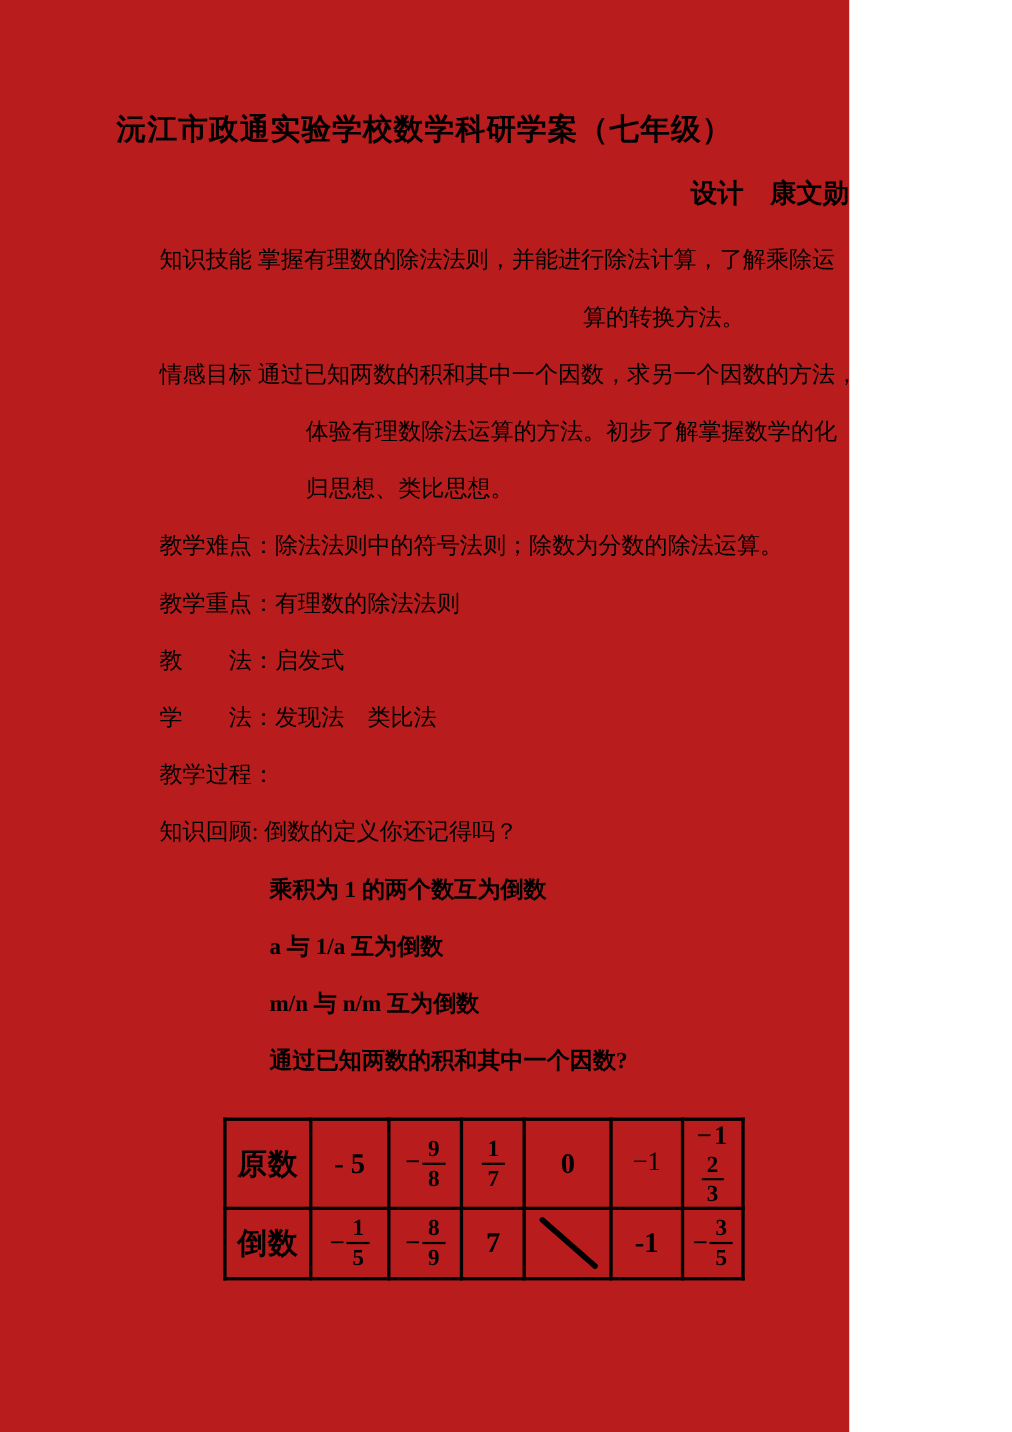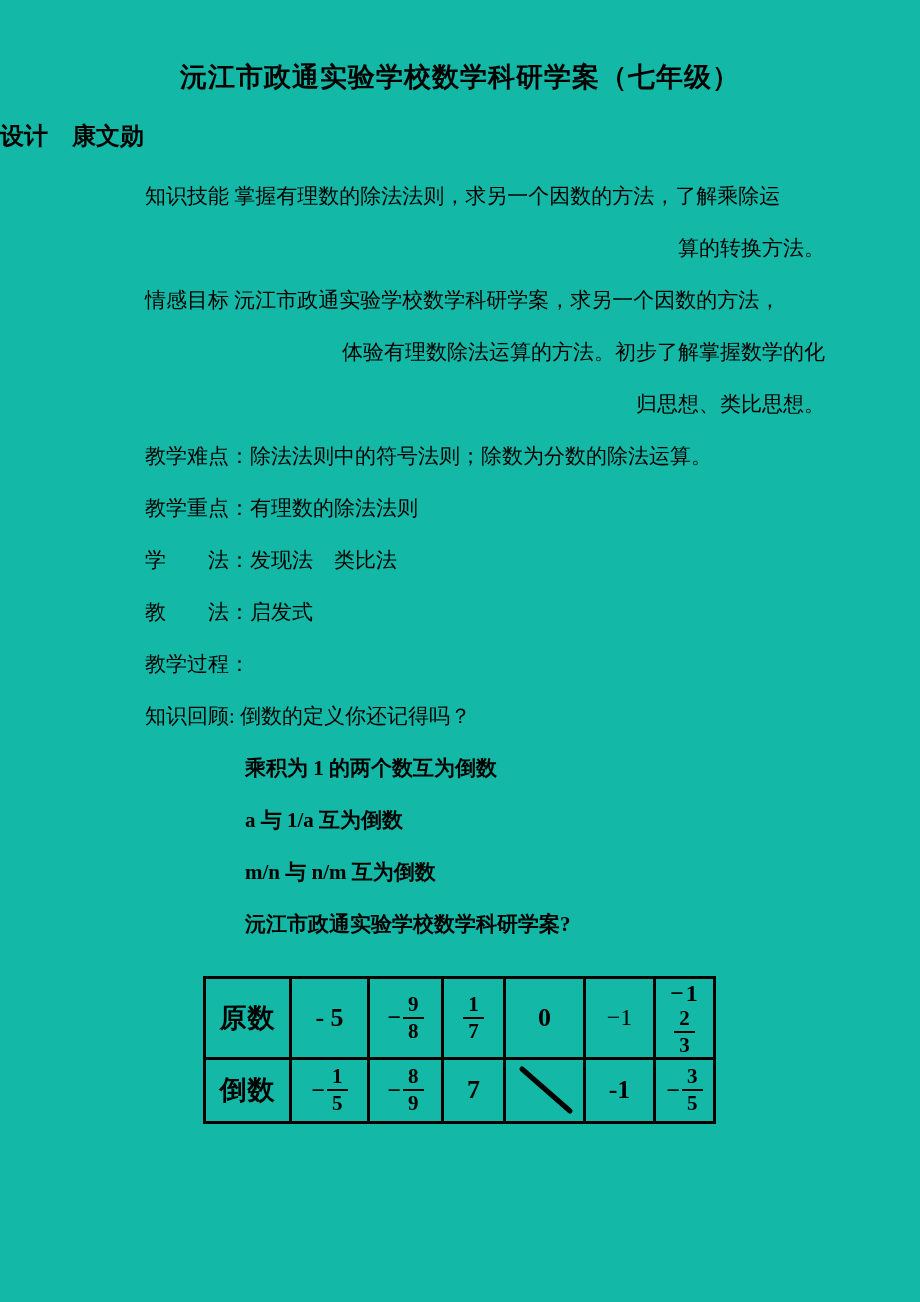--- a/index.html
+++ b/index.html
@@ -4,51 +4,51 @@
 <style>
   html, body {
     margin: 0;
     padding: 0;
     background: #ffffff;
     color: #000000;
     font-family: "Liberation Serif", "DejaVu Serif", serif;
   }
   .page {
     position: relative;
-    width: 920px;
+    width: 772px;
     height: 1302px;
-    background: #14b8a6;
+    background: #b91c1c;
     overflow: hidden;
     box-sizing: border-box;
-    padding-top: 60px;
+    padding-top: 100px;
   }
   .title {
     text-align: center;
     font-weight: bold;
     font-size: 27px;
     line-height: 34px;
     letter-spacing: 1px;
   }
   .subtitle {
-    text-align: left;
+    text-align: right;
     font-weight: bold;
     font-size: 24px;
     margin-top: 26px;
     font-family: Liberation Mono, monospace;
   }
   .content {
     margin: 18px 95px 0 145px;
     font-size: 21px;
   }
   .line {
     line-height: 52px;
     white-space: nowrap;
   }
   .indent-a { padding-left: 170px; text-align: right; }
-  .indent-b { padding-left: 133px; text-align: right; }
+  .indent-b { padding-left: 133px; }
   .indent-c { padding-left: 100px; }
   .bold { font-weight: bold; }
 
   
   .recip-table {
     border-collapse: collapse;
     margin: 26px 0 0 58px;
     border: 3px solid #000;
   }
   .recip-table td {
@@ -115,35 +115,35 @@
 </style>
 </head>
 <body>
 
 <div class="page">
 
   <div class="title">沅江市政通实验学校数学科研学案（七年级）</div>
   <div class="subtitle">设计　康文勋</div>
 
   <div class="content">
-    <div class="line">知识技能 掌握有理数的除法法则，求另一个因数的方法，了解乘除运</div>
+    <div class="line">知识技能 掌握有理数的除法法则，并能进行除法计算，了解乘除运</div>
     <div class="line indent-a">算的转换方法。</div>
-    <div class="line">情感目标 沅江市政通实验学校数学科研学案，求另一个因数的方法，</div>
+    <div class="line">情感目标 通过已知两数的积和其中一个因数，求另一个因数的方法，</div>
     <div class="line indent-b">体验有理数除法运算的方法。初步了解掌握数学的化</div>
     <div class="line indent-b">归思想、类比思想。</div>
     <div class="line">教学难点：除法法则中的符号法则；除数为分数的除法运算。</div>
     <div class="line">教学重点：有理数的除法法则</div>
+    <div class="line">教　　法：启发式</div>
     <div class="line">学　　法：发现法　类比法</div>
-    <div class="line">教　　法：启发式</div>
     <div class="line">教学过程：</div>
     <div class="line">知识回顾: 倒数的定义你还记得吗？</div>
     <div class="line indent-c bold">乘积为 1 的两个数互为倒数</div>
     <div class="line indent-c bold">a 与 1/a 互为倒数</div>
     <div class="line indent-c bold">m/n 与 n/m 互为倒数</div>
-    <div class="line indent-c bold">沅江市政通实验学校数学科研学案?</div>
+    <div class="line indent-c bold">通过已知两数的积和其中一个因数?</div>
 
     <table class="recip-table">
       <tbody>
         <tr>
           <td class="label-cell">原数</td>
           <td class="c-w1">
             <span class="plain">- 5</span>
           </td>
           <td class="c-w2">
             <span class="sign">−</span><span class="frac"><span class="num">9</span><span class="den">8</span></span>

